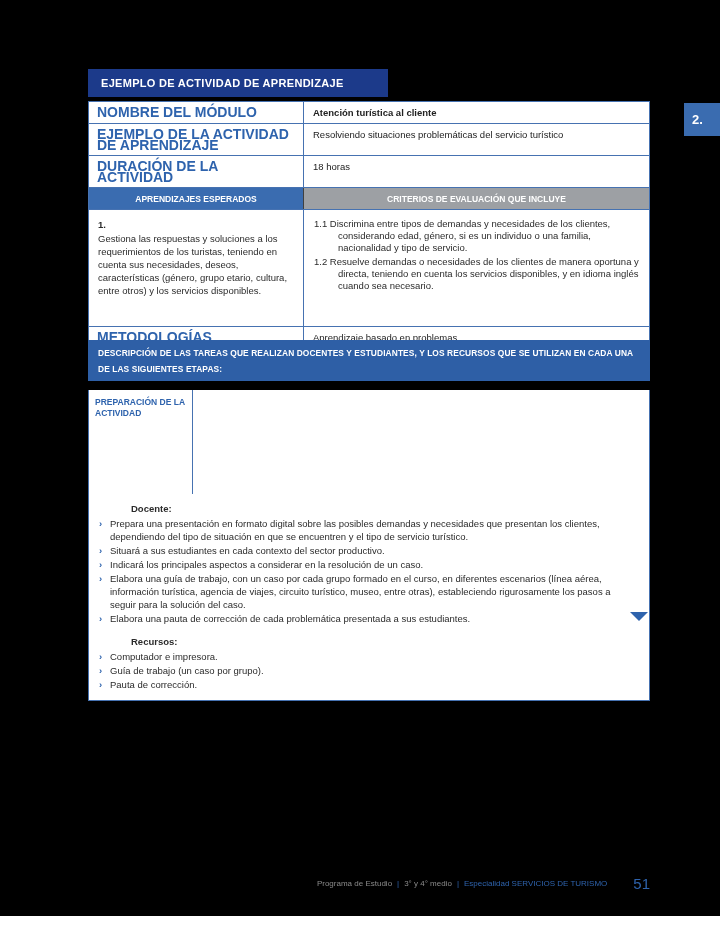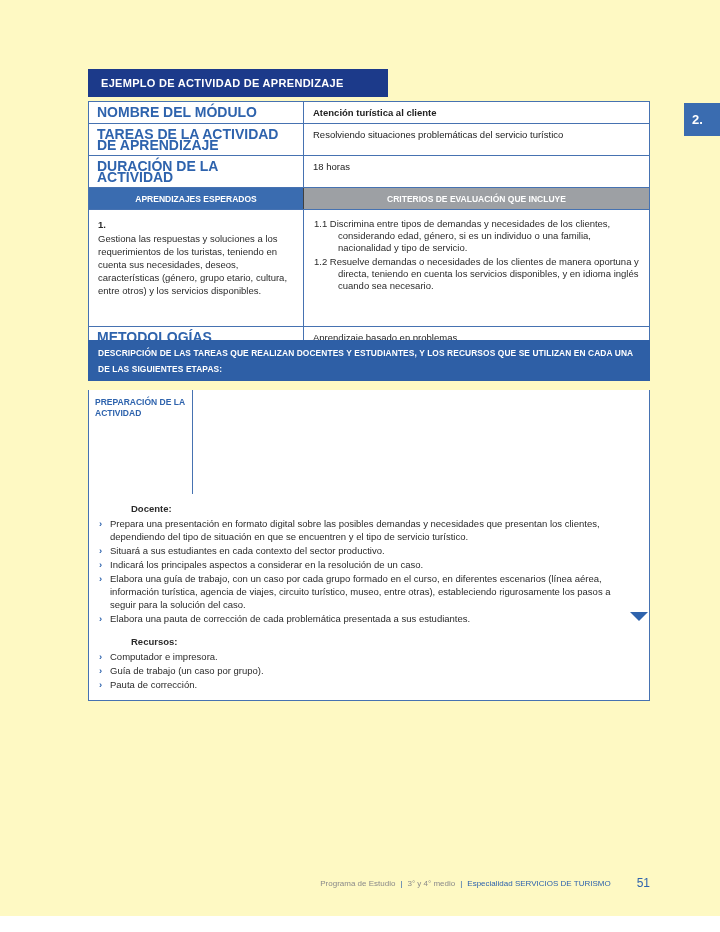--- a/index.html
+++ b/index.html
@@ -2,21 +2,21 @@
 <html><head>
 <meta charset="utf-8">
 <style>
   * { margin:0; padding:0; box-sizing:border-box; }
   html,body { width:720px; height:932px; }
   body {
     background:#ffffff;
     font-family:"Liberation Sans","DejaVu Sans",sans-serif;
     color:#2b2b2b;
   }
-  .page { position:relative; width:720px; height:916px; background:#fef9c3; overflow:hidden; }
+  .page { position:relative; width:720px; height:916px; background:#000000; overflow:hidden; }
 
   
   .title-bar {
     position:absolute; left:88px; top:69px; width:300px; height:28px;
     background:#1c3a8a; color:#fff; font-size:11px; font-weight:bold;
     display:flex; align-items:center; padding-left:13px; letter-spacing:.3px;
   }
 
   
   .tableA {
@@ -88,36 +88,36 @@
   }
 
   
   .footer {
     position:absolute; left:88px; top:876px; width:562px; height:14px;
     display:flex; justify-content:flex-end; align-items:center;
     font-size:8px; color:#8a8a8a;
   }
   .footer .sep { color:#2e63ad; margin:0 5px; }
   .footer .blue { color:#2e63ad; }
-  .page-num { color:#2e63ad; font-size:12px; margin-left:26px; }
+  .page-num { color:#2e63ad; font-size:15px; margin-left:26px; }
 </style>
 </head>
 <body>
 
 <div class="page">
 
   <div class="title-bar">EJEMPLO DE ACTIVIDAD DE APRENDIZAJE</div>
 
   <div class="tableA">
     <div class="trow rh">
       <div class="tlabel">NOMBRE DEL MÓDULO</div>
       <div class="tvalue bold">Atención turística al cliente</div>
     </div>
     <div class="trow rh">
-      <div class="tlabel">TAREAS DE LA ACTIVIDAD DE APRENDIZAJE</div>
+      <div class="tlabel">EJEMPLO DE LA ACTIVIDAD DE APRENDIZAJE</div>
       <div class="tvalue">Resolviendo situaciones problemáticas del servicio turístico</div>
     </div>
     <div class="trow rh">
       <div class="tlabel">DURACIÓN DE LA ACTIVIDAD</div>
       <div class="tvalue">18 horas</div>
     </div>
     <div class="trow">
       <div class="thead-left">APRENDIZAJES ESPERADOS</div>
       <div class="thead-right">CRITERIOS DE EVALUACIÓN QUE INCLUYE</div>
     </div>

